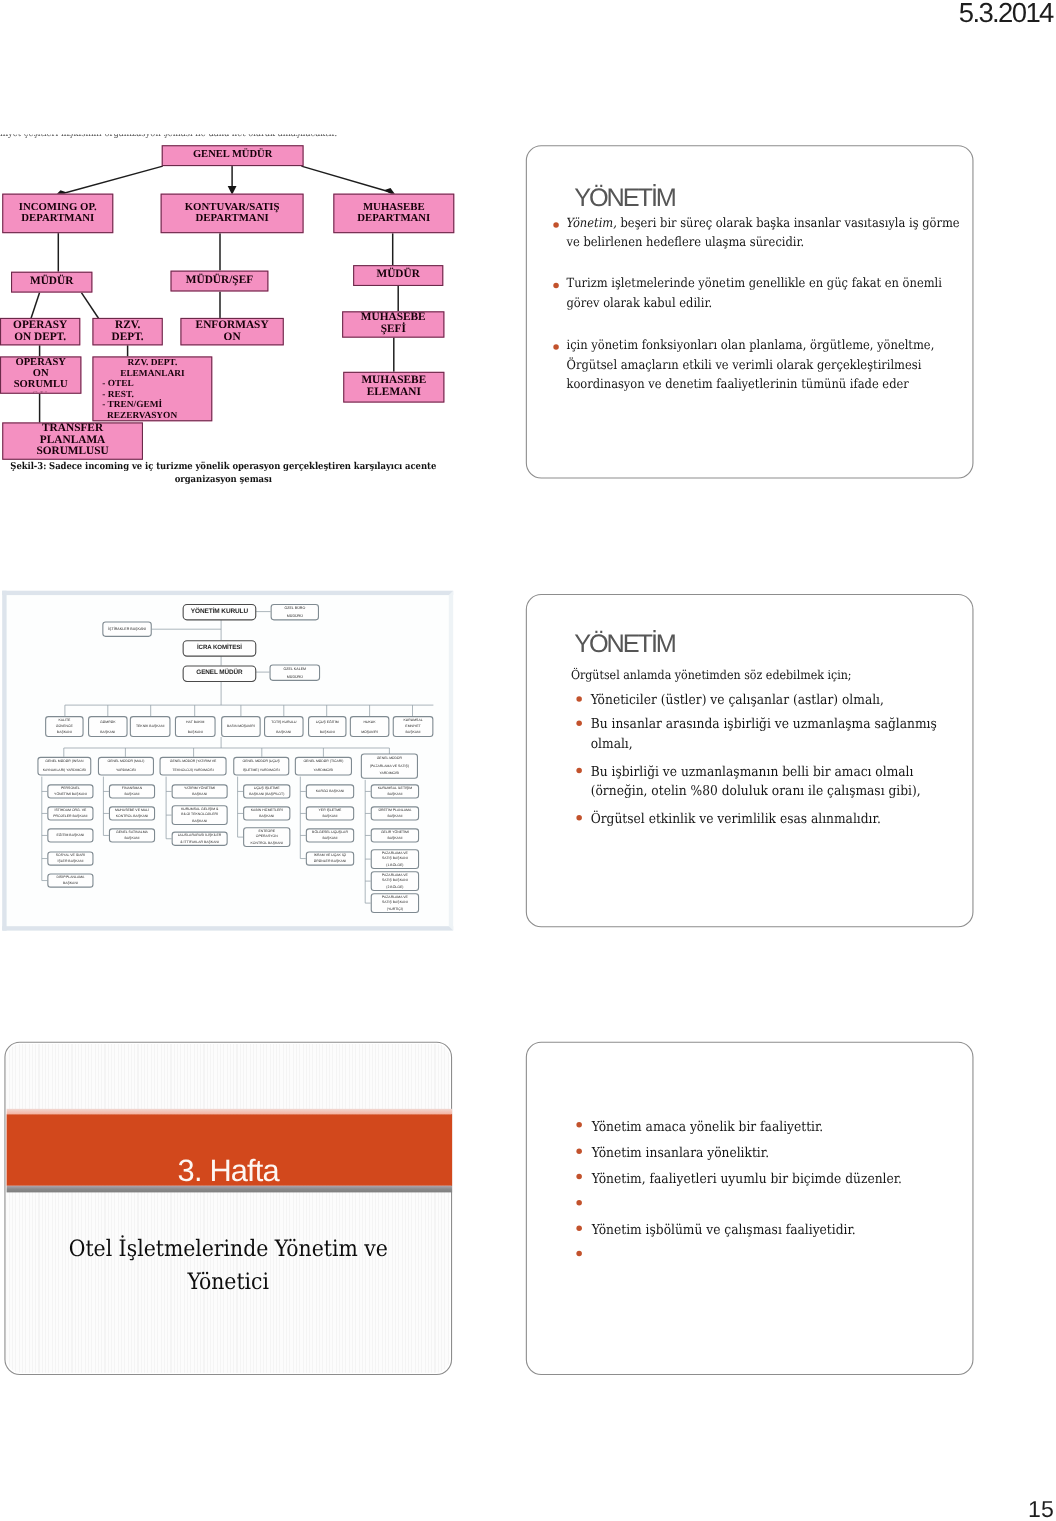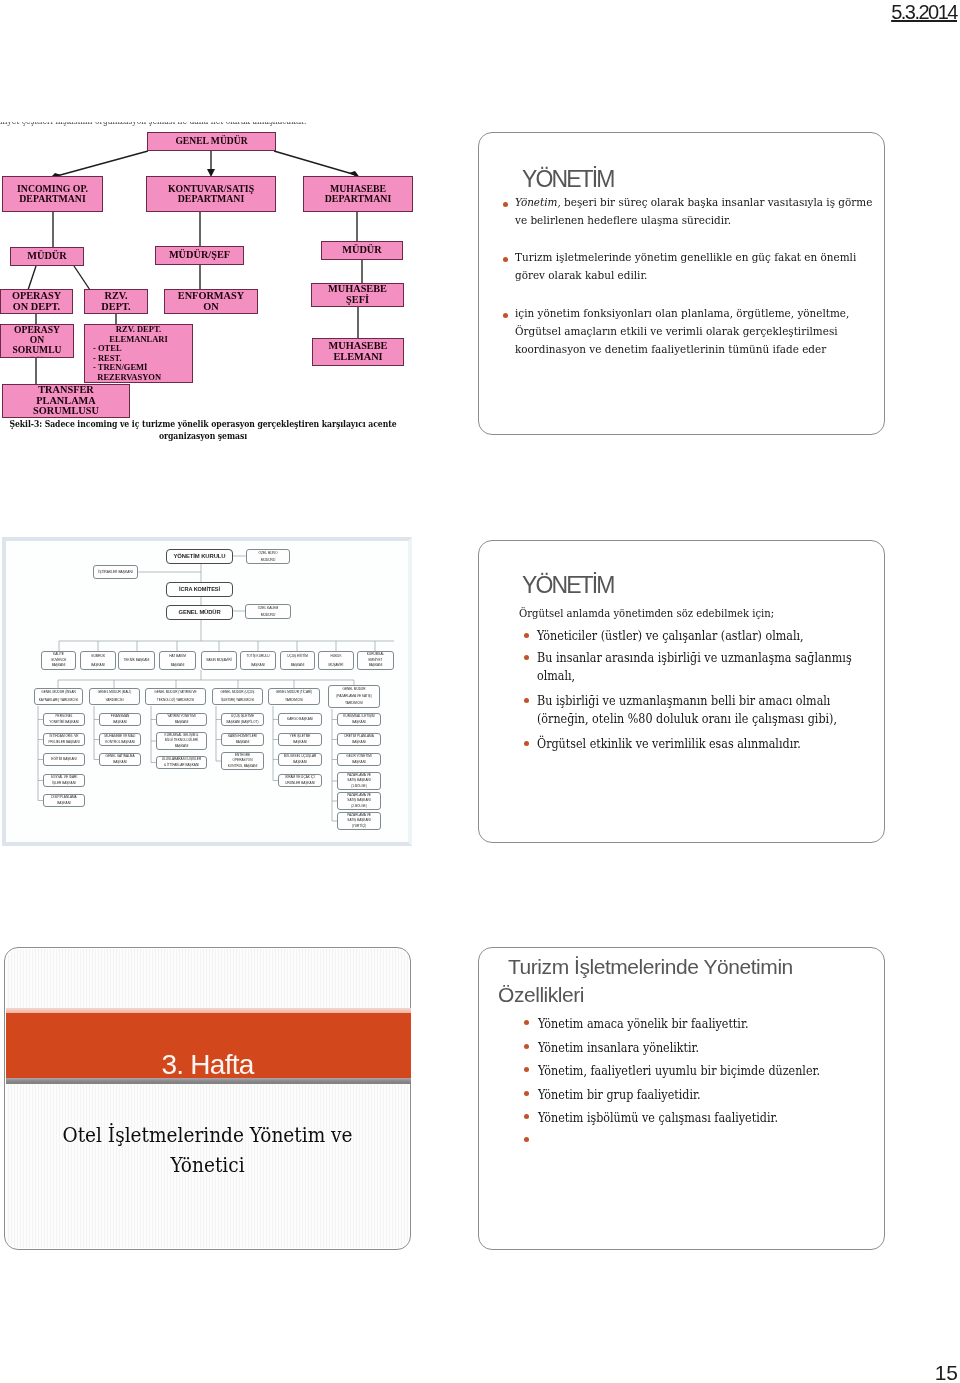--- a/index.html
+++ b/index.html
@@ -1,22 +1,22 @@
 <!DOCTYPE html>
 <html><head>
 <meta charset="utf-8">
 <title>Handout</title>
 <style>
   html,body{margin:0;padding:0;background:#fff;}
   body{width:960px;height:1383px;position:relative;overflow:hidden;
        font-family:"Liberation Sans",sans-serif;}
   .page{position:absolute;left:0;top:0;width:960px;height:1383px;}
 
-  .hdr-date{position:absolute;right:3px;top:-1px;font-size:20px;color:#1d1d1d;
-            font-family:"Liberation Sans",sans-serif;line-height:26px;letter-spacing:-1.5px;text-decoration:underline;}
+  .hdr-date{position:absolute;right:3px;top:-1px;font-size:25px;color:#1d1d1d;
+            font-family:"Liberation Sans",sans-serif;line-height:26px;letter-spacing:-1.5px;}
   .pg-num{position:absolute;right:2px;top:1360px;font-size:21px;color:#1d1d1d;line-height:26px;letter-spacing:0px;}
 
   
   .panel{position:absolute;border:1px solid #8d8d8d;border-radius:14px;background:#fff;
          box-sizing:border-box;}
   #panel1{left:478px;top:132px;width:407px;height:303px;}
   #panel2{left:478px;top:540px;width:407px;height:303px;}
   #panel3{left:4px;top:947px;width:407px;height:303px;}
   #panel4{left:478px;top:947px;width:407px;height:303px;}
 
@@ -559,26 +559,24 @@
     <div class="stripe" data-name="slide-3-background-texture"></div>
     <div class="banner-top-line" style="top:60px" data-name="banner-top-rule"></div>
     <div class="banner" style="top:65px;height:65px" data-name="slide-3-banner"></div>
     <div class="banner-bot-line" style="top:130px" data-name="banner-bottom-rule"></div>
     <div class="banner-txt" style="top:100px" data-name="slide-3-banner-line-2">3. Hafta</div>
     <div class="sub-txt" style="top:172px" data-name="slide-3-subtitle-line-1">Otel İşletmelerinde Yönetim ve</div>
     <div class="sub-txt" style="top:202px" data-name="slide-3-subtitle-line-2">Yönetici</div>
   </div>
 
   <div class="panel" id="panel4" data-name="slide-4-panel">
-    <div class="sl-title" data-name="slide-4-title"><span data-name="slide-4-title-line-1">Turizm İşletmelerinde Yönetimin</span><br><span data-name="slide-4-title-line-2">Özellikleri</span></div>
     <div class="dot" style="left:45px;top:72px" data-name="bullet-dot"></div>
     <div class="bl" data-name="slide-4-bullet-1" style="left:59px;top:67px;width:340px">Yönetim amaca yönelik bir faaliyettir.</div>
     <div class="dot" style="left:45px;top:96px" data-name="bullet-dot"></div>
     <div class="bl" data-name="slide-4-bullet-2" style="left:59px;top:91px;width:340px">Yönetim insanlara yöneliktir.</div>
     <div class="dot" style="left:45px;top:119px" data-name="bullet-dot"></div>
     <div class="bl" data-name="slide-4-bullet-3" style="left:59px;top:114px;width:340px">Yönetim, faaliyetleri uyumlu bir biçimde düzenler.</div>
     <div class="dot" style="left:45px;top:143px" data-name="bullet-dot"></div>
-    <div class="bl" data-name="slide-4-bullet-4" style="left:59px;top:138px;width:340px">Yönetim bir grup faaliyetidir.</div>
     <div class="dot" style="left:45px;top:166px" data-name="bullet-dot"></div>
     <div class="bl" data-name="slide-4-bullet-5" style="left:59px;top:161px;width:340px">Yönetim işbölümü ve çalışması faaliyetidir.</div>
     <div class="dot" style="left:45px;top:189px" data-name="bullet-dot"></div>
   </div>
 </div>
 
 </body></html>

